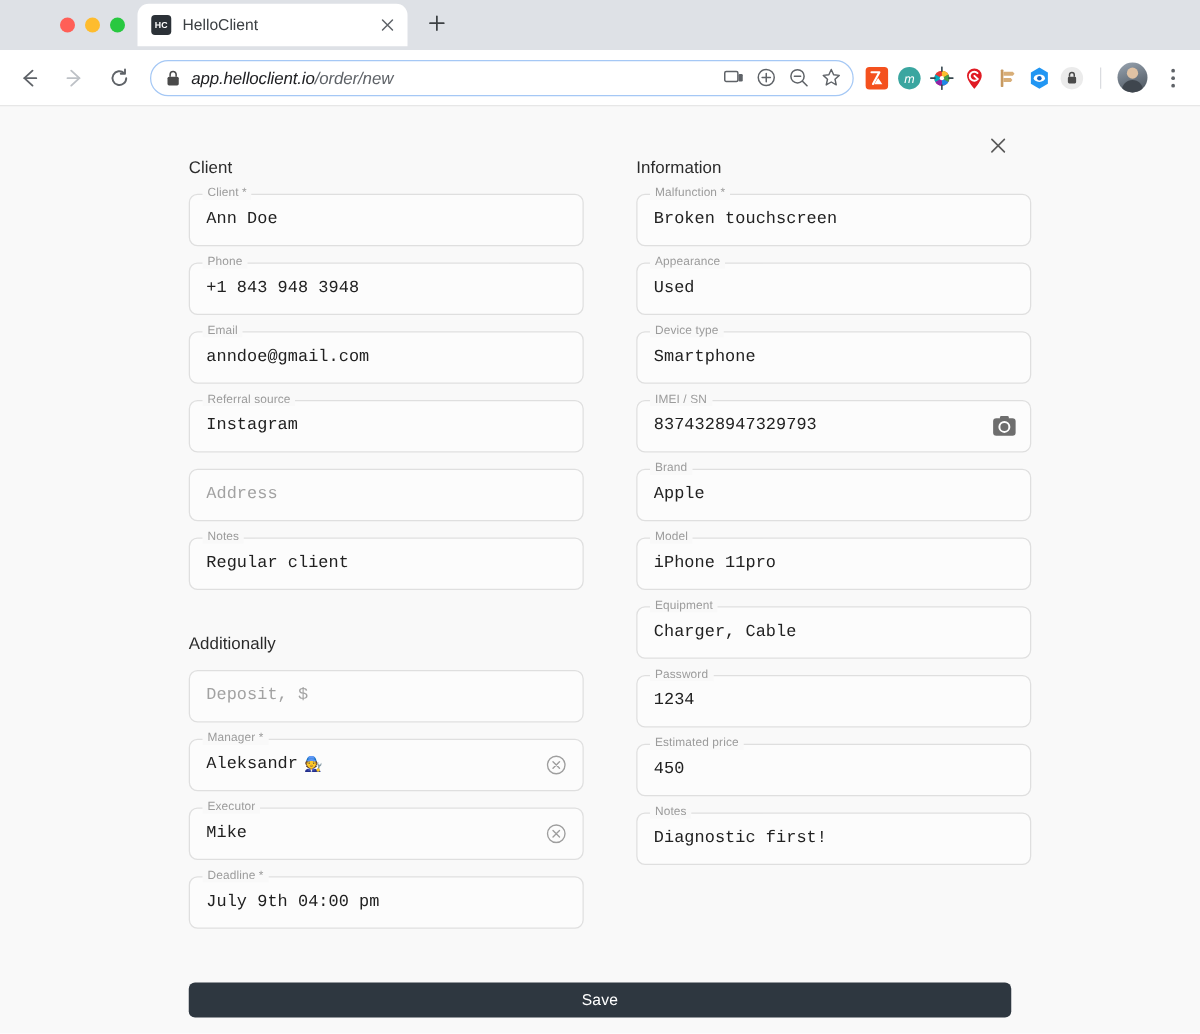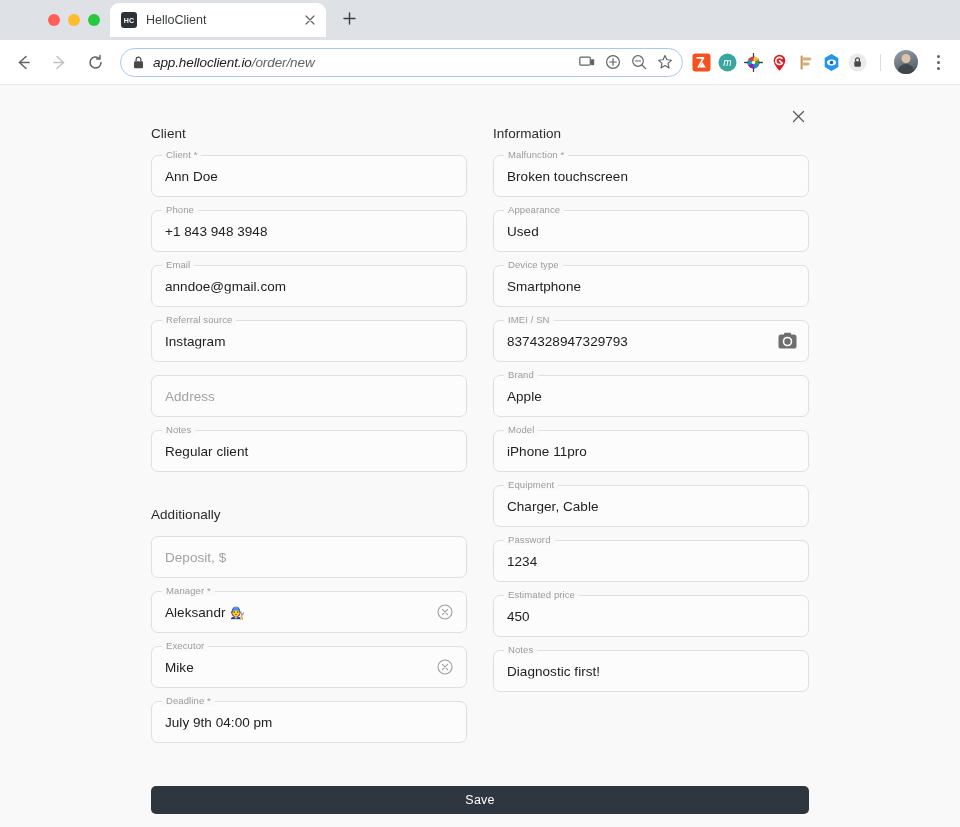--- a/index.html
+++ b/index.html
@@ -193,21 +193,21 @@
     position: absolute;
     right: 151px;
     top: 20px;
     width: 22px; height: 22px;
     display: flex; align-items: center; justify-content: center;
     color: #5a5a5a;
   }
 
   .columns {
     display: flex;
-    gap: 26px;
+    gap: 42px;
     margin-top: 19px;
   }
   .col { width: 316px; flex: 0 0 316px; }
 
   .section-label {
     font-size: 13.5px;
     color: #2b2b2b;
     margin-bottom: 14px;
     letter-spacing: 0.05px;
   }
@@ -246,20 +246,21 @@
     transform: translateY(-50%);
     font-size: 13.5px;
     color: #212121;
     letter-spacing: 0.05px;
     display: flex;
     align-items: center;
     gap: 5px;
     right: 34px;
     white-space: nowrap;
     overflow: hidden;
+    font-family: Liberation Mono, monospace;
   }
   .field-value.placeholder { color: #a2a2a2; }
   .field-adorn {
     position: absolute;
     right: 12px;
     top: 50%;
     transform: translateY(-50%);
     width: 20px; height: 20px;
     display: flex; align-items: center; justify-content: center;
     z-index: 3;

